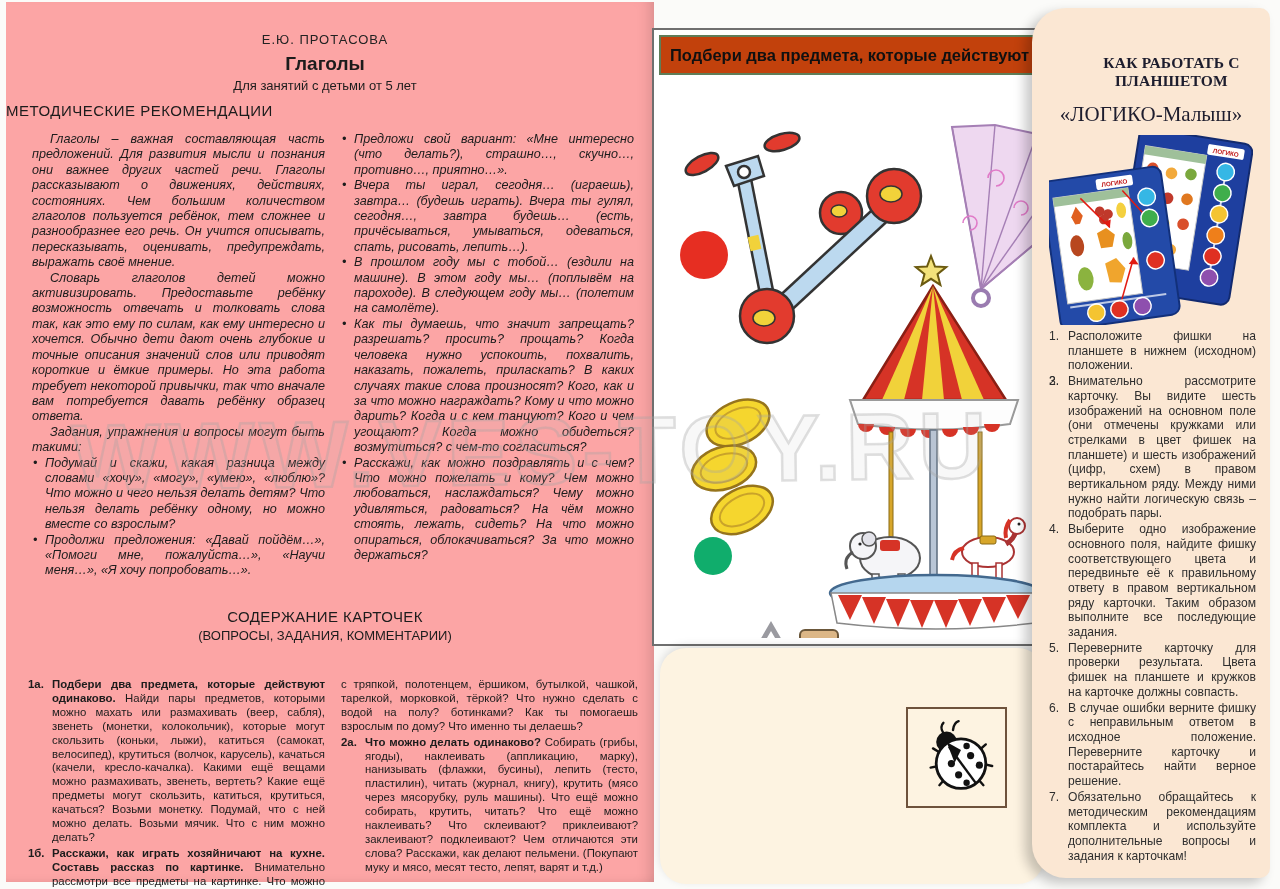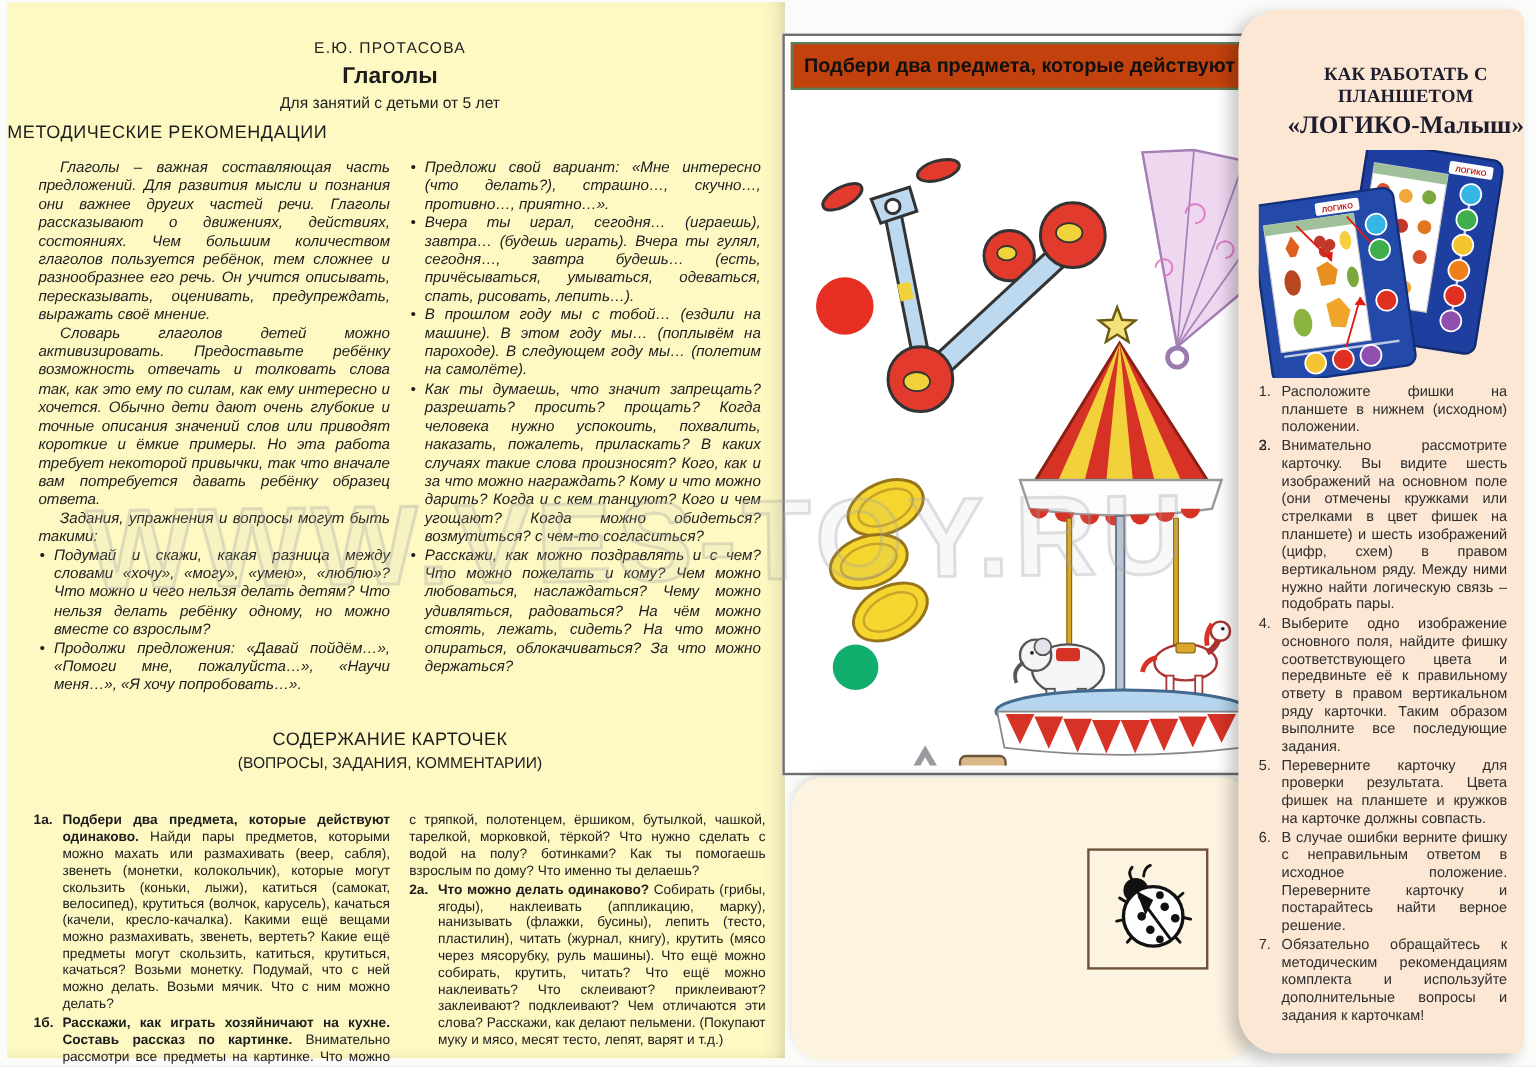--- a/index.html
+++ b/index.html
@@ -1,20 +1,20 @@
 <!DOCTYPE html>
 <html><head>
 <meta charset="utf-8">
 <style>
   html,body{margin:0;padding:0;background:#e8e8e6;}
   .stage{position:relative;width:1280px;height:889px;background:#fbfbf9;overflow:hidden;
          font-family:"Liberation Sans","DejaVu Sans",sans-serif;color:#1c1c1c;}
 
   
-  .left-page{position:absolute;left:6px;top:2px;width:648px;height:880px;background:#fef9c3;
+  .left-page{position:absolute;left:6px;top:2px;width:648px;height:880px;background:#fca5a5;
              box-shadow:inset -14px 0 16px -12px rgba(0,0,0,.18), inset 0 -8px 10px -8px rgba(0,0,0,.08);}
   .lp-head{position:absolute;top:30px;left:0;right:10px;text-align:center;}
   .author{font-size:13px;letter-spacing:1px;color:#222;}
   .book-title{font-size:19px;font-weight:bold;margin-top:6px;}
   .subtitle{font-size:13px;margin-top:3px;}
   .h-method{position:absolute;top:100px;left:0;right:10px;text-align:left;font-size:15px;letter-spacing:.5px;}
   .cols{position:absolute;top:130px;left:26px;right:20px;display:flex;gap:16px;font-style:italic;}
   .col{flex:1;font-size:12.6px;line-height:15.4px;text-align:justify;}
   .para{margin:0;text-indent:18px;}
   .bullet{position:relative;padding-left:13px;}
@@ -47,22 +47,22 @@
                border-radius:26px;box-shadow:0 -3px 8px rgba(0,0,0,.12);z-index:4;}
   .bug-box{position:absolute;left:246px;top:59px;width:97px;height:97px;border:2px solid #6e523c;
            display:flex;align-items:center;justify-content:center;}
 
   
   .panel{position:absolute;left:1032px;top:8px;width:238px;height:870px;background:#fbe7d3;
          border-radius:34px 10px 10px 34px;box-shadow:-7px 5px 12px rgba(0,0,0,.22);z-index:5;
          padding:0;box-sizing:border-box;}
   .panel-title1{margin-top:46px;text-align:center;font-family:"Liberation Serif","DejaVu Serif",serif;
                 font-weight:bold;font-size:15.5px;color:#1d1d2e;letter-spacing:.2px;padding-left:41px;}
-  .panel-title2{text-align:right;font-family:"Liberation Serif","DejaVu Serif",serif;
-                font-weight:bold;font-size:21px;color:#1d1d2e;margin-top:2px;}
+  .panel-title2{text-align:center;font-family:"Liberation Serif","DejaVu Serif",serif;
+                font-weight:normal;font-size:21px;color:#1d1d2e;margin-top:12px;}
   .tablets{display:block;margin:8px auto 4px auto;}
   .steps{margin:2px 14px 0 16px;font-size:12.1px;line-height:14.7px;color:#2e2e2e;text-align:justify;}
   .step{position:relative;padding-left:20px;margin-bottom:1px;}
   .snum{position:absolute;left:1px;top:0;}
 </style>
 </head>
 <body>
 
 <div class="stage">
 

